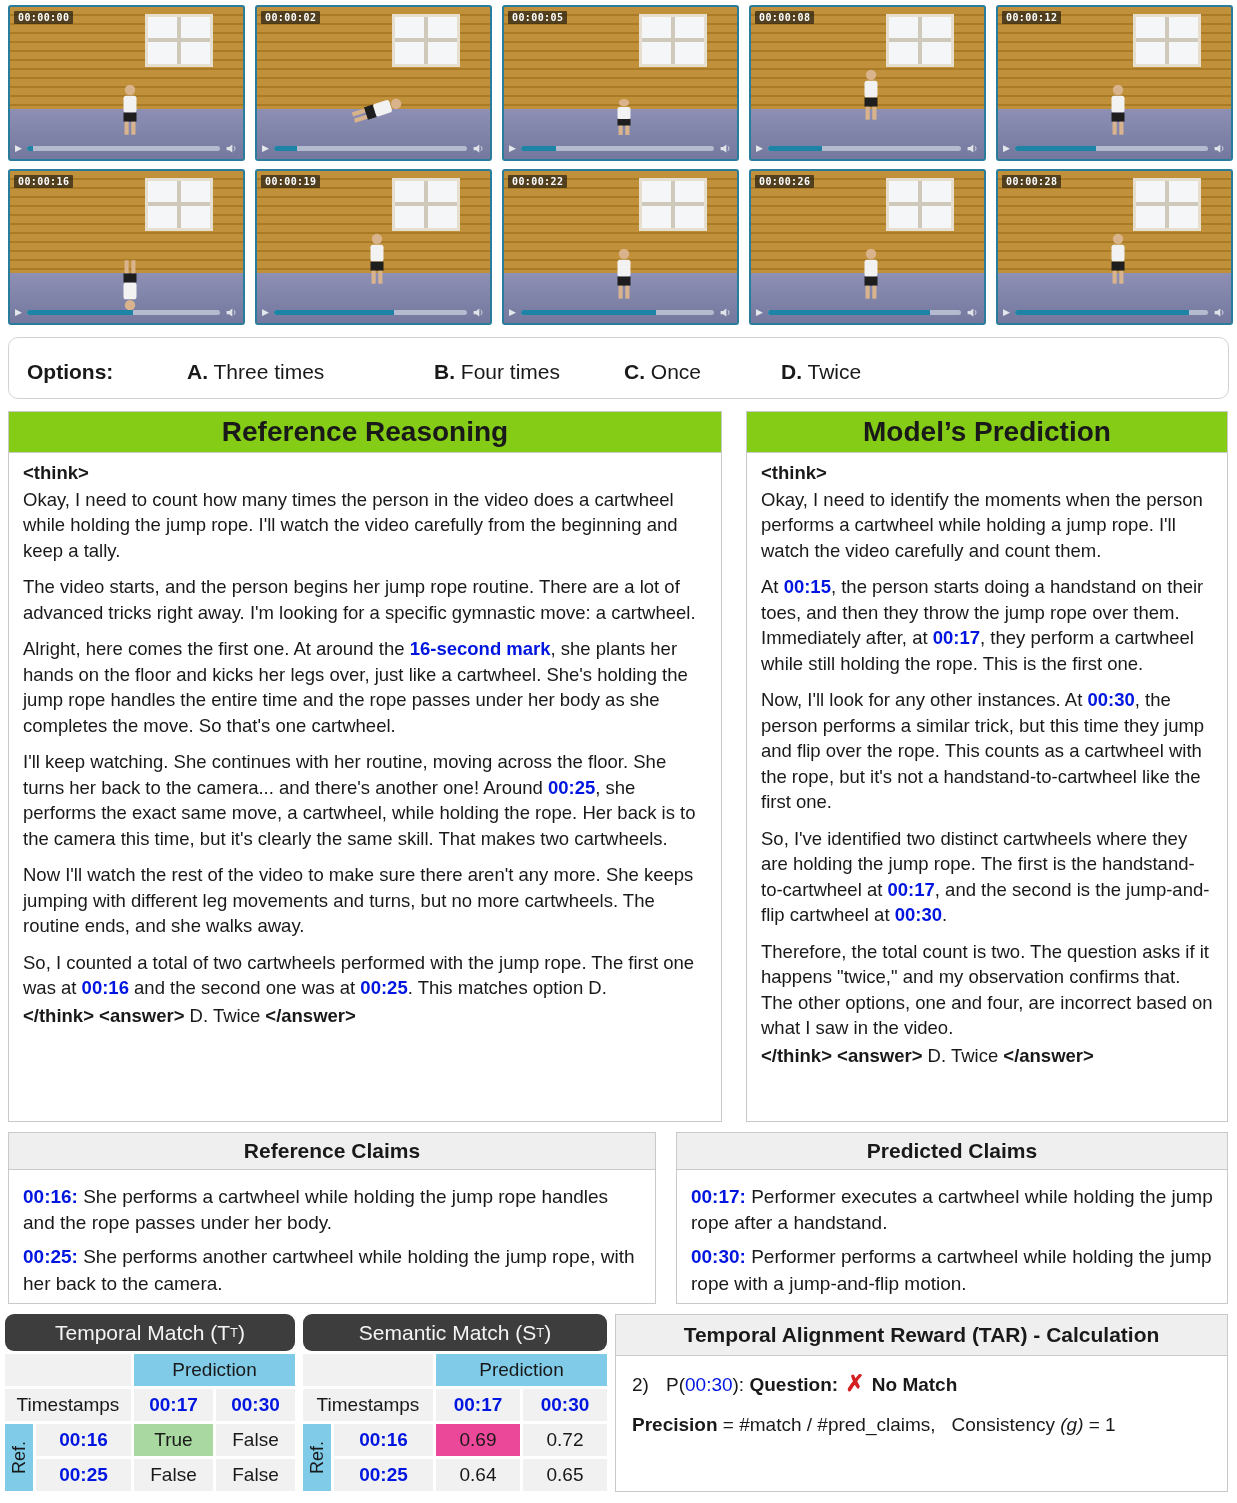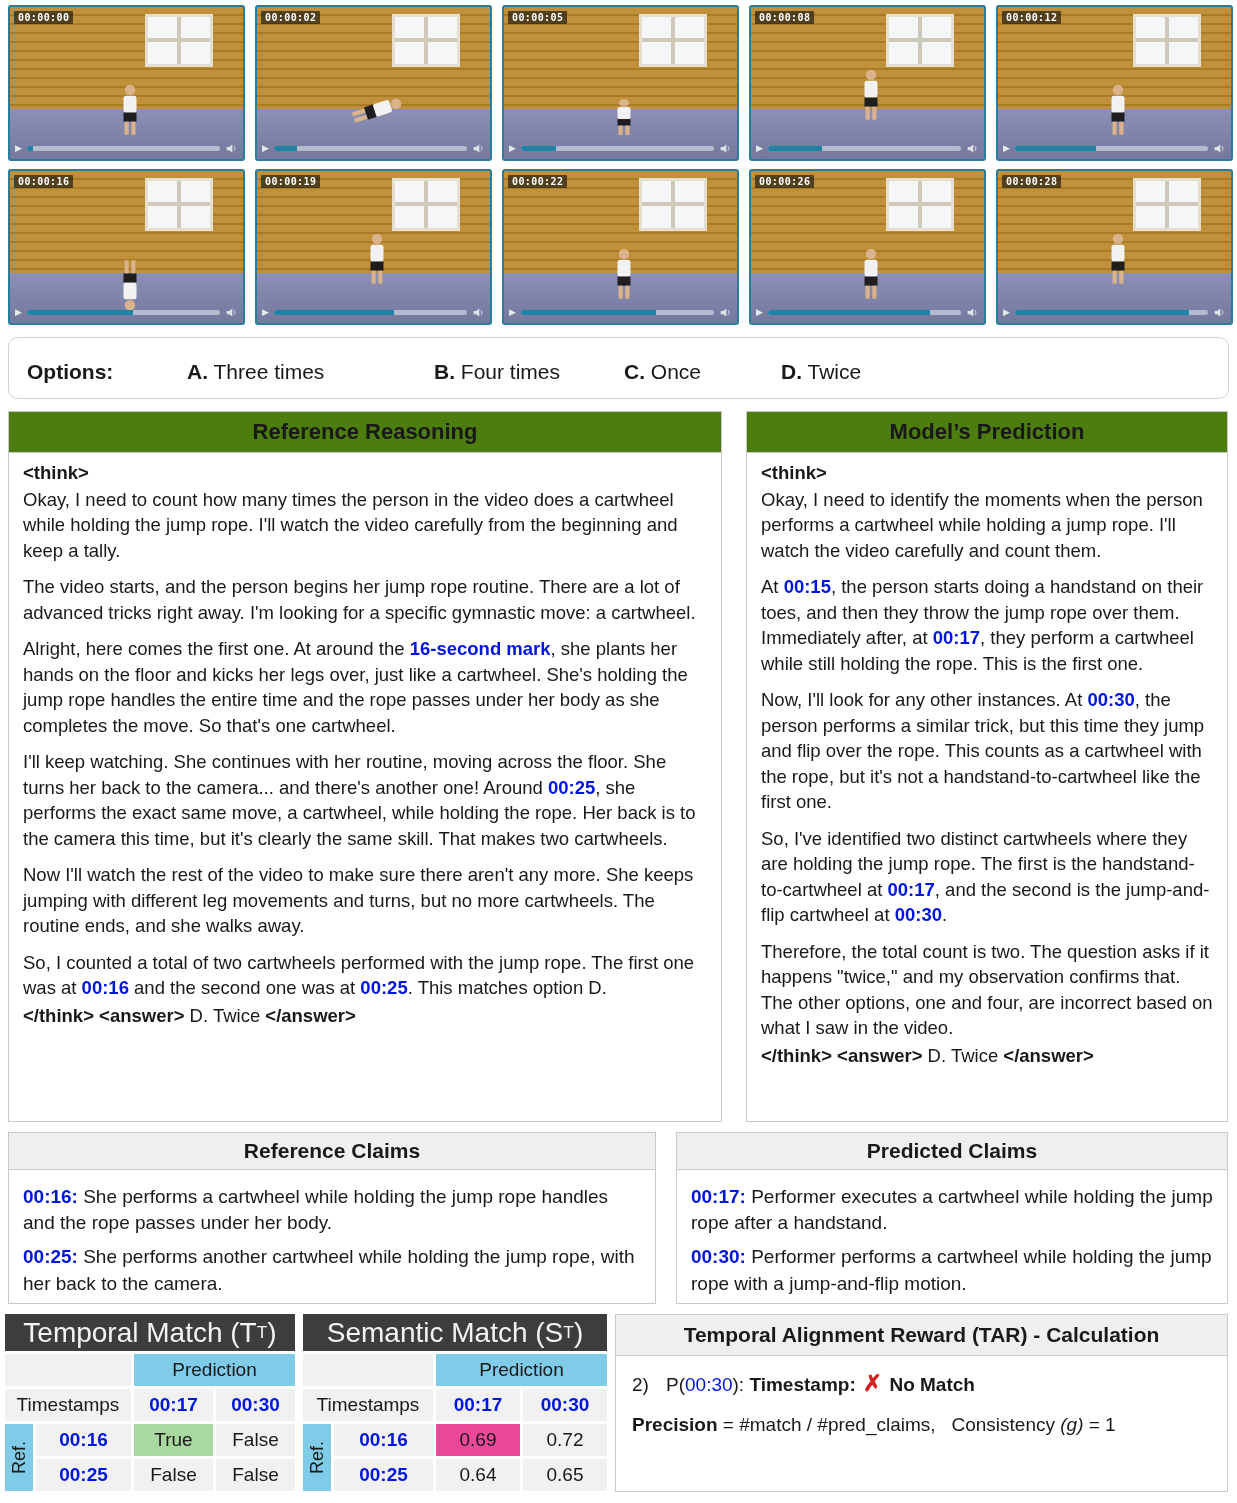--- a/index.html
+++ b/index.html
@@ -36,43 +36,43 @@
   .opt{display:inline-block;}
   .optA{width:247px;}
   .optB{width:190px;}
   .optC{width:157px;}
 
   
   .panel-row{display:flex;justify-content:space-between;padding:12px 9px 0 8px;}
   .panel{border:1px solid #c9c9c9;background:#fff;height:711px;overflow:hidden;box-sizing:border-box;}
   .ref-panel{width:714px;}
   .pred-panel{width:482px;}
-  .panel>header{height:40px;background:#4d7c0f;border-bottom:1px solid #c9c9c9;display:flex;align-items:center;
-     justify-content:center;font-size:22px;font-weight:700;}
+  .panel>header{height:40px;background:#84cc16;border-bottom:1px solid #c9c9c9;display:flex;align-items:center;
+     justify-content:center;font-size:28px;font-weight:700;}
   .panel-body{padding:7px 14px 8px 14px;font-size:18.5px;line-height:1.38;}
   .think{margin:0;font-weight:700;}
   .para{margin:11px 0 0 0;}
   .para.first{margin-top:1px;}
   .answer{margin-top:2px;}
 
   
   .claims-row{display:flex;gap:20px;padding:10px 9px 0 8px;}
   .cl-panel{border:1px solid #c9c9c9;background:#fff;height:172px;overflow:hidden;box-sizing:border-box;}
   .cl-ref{width:702px;}
   .cl-pred{width:598px;}
   .cl-panel>header{height:36px;background:#efefef;border-bottom:1px solid #c9c9c9;display:flex;align-items:center;
      justify-content:center;font-size:21px;font-weight:700;}
   .cl-body{padding:6px 14px;font-size:19px;line-height:1.38;}
   .claim{margin:8px 0 0 0;}
 
   
   .bottom-row{display:flex;gap:8px;padding:10px 9px 8px 5px;align-items:flex-start;}
   .match-table{flex:0 0 auto;}
   .mt-title{height:37px;background:var(--header-dark,#3d3d3d);color:#f4f4f4;display:flex;align-items:center;
-     justify-content:center;font-size:28px;margin-bottom:3px;}
+     justify-content:center;font-size:21px;margin-bottom:3px;border-radius:9px;}
   .match-grid{display:grid;gap:3px;background:#fff;}
   .t-grid{grid-template-columns:28px 95px 79px 79px;grid-template-rows:repeat(4,32px);width:290px;}
   .s-grid{grid-template-columns:28px 99px 84px 84px;grid-template-rows:repeat(4,32px);width:304px;}
   .c{background:#f1f1f1;display:flex;align-items:center;justify-content:center;font-size:19px;}
   .sky{background:var(--sky-blue,#7fcbe8);}
   .tb{color:var(--timestamp-blue,#0016e0);font-weight:700;}
   .g-blank{grid-column:1/3;grid-row:1;}
   .g-pred{grid-column:3/5;grid-row:1;}
   .g-tsh{grid-column:1/3;grid-row:2;}
   .g-t1{grid-column:3;grid-row:2;}
@@ -447,20 +447,20 @@
         <div class="c g-c01">0.72</div>
         <div class="c tb g-rt1">00:25</div>
         <div class="c g-c10">0.64</div>
         <div class="c g-c11">0.65</div>
       </div>
     </div>
 
     <div class="tar-panel">
       <header>Temporal Alignment Reward (TAR) - Calculation</header>
       <div class="tar-body">
-        <p class="tar-line"><span class="s-num">2)</span><span>P(</span><span class="s-t">00:30</span><span>): </span><span class="s-b">Timestamp:</span><span> </span><span class="s-x">✗</span><span> </span><span class="s-b">No Match</span></p>
+        <p class="tar-line"><span class="s-num">2)</span><span>P(</span><span class="s-t">00:30</span><span>): </span><span class="s-b">Question:</span><span> </span><span class="s-x">✗</span><span> </span><span class="s-b">No Match</span></p>
         <p class="tar-line tar-formula"><span class="s-b">Precision</span><span> = #match / #pred_claims, &nbsp;&nbsp;Consistency </span><span class="s-i">(g)</span><span> = 1</span></p>
         <p class="tar-line"></p>
       </div>
     </div>
 
   </div>
 </div>
 
 </body></html>

